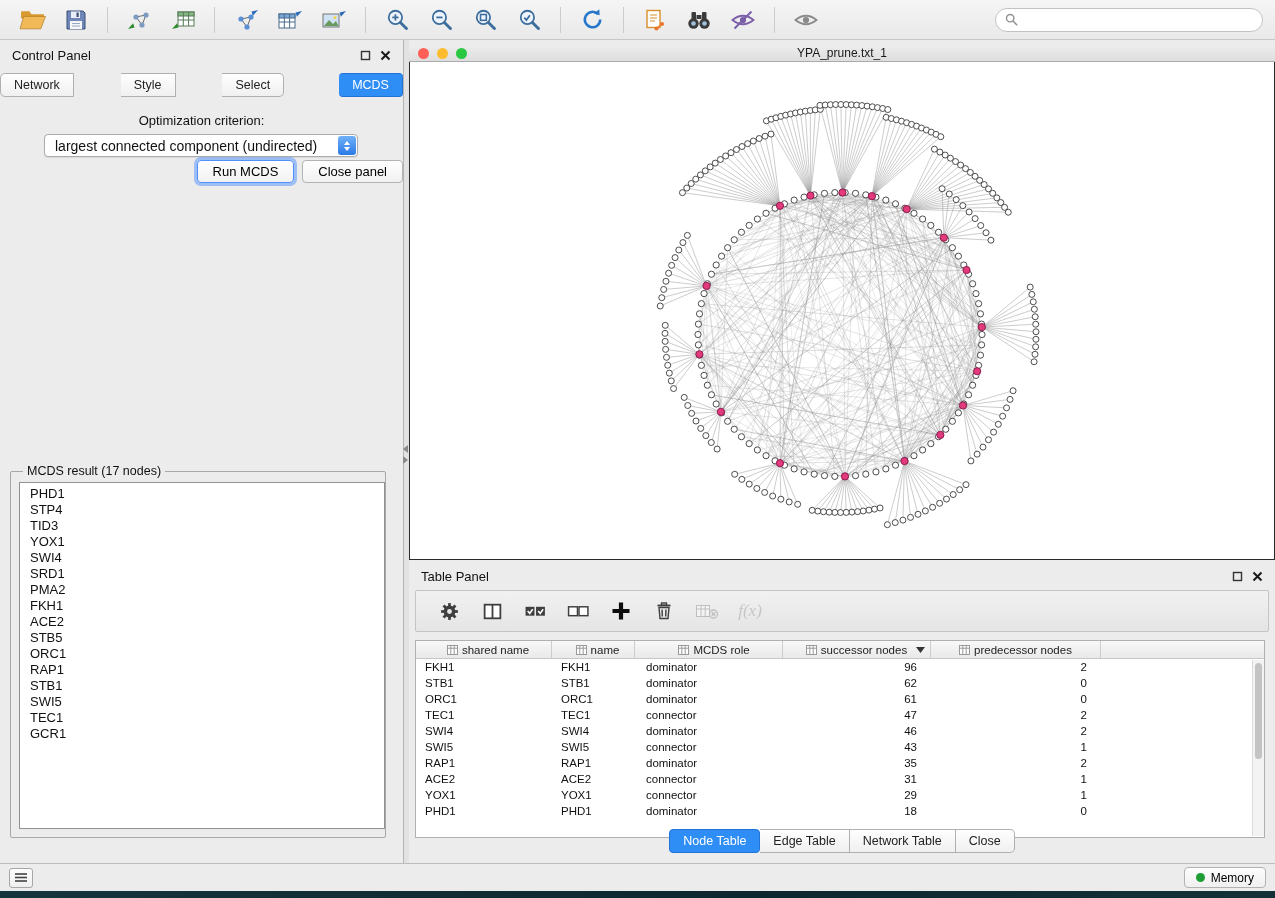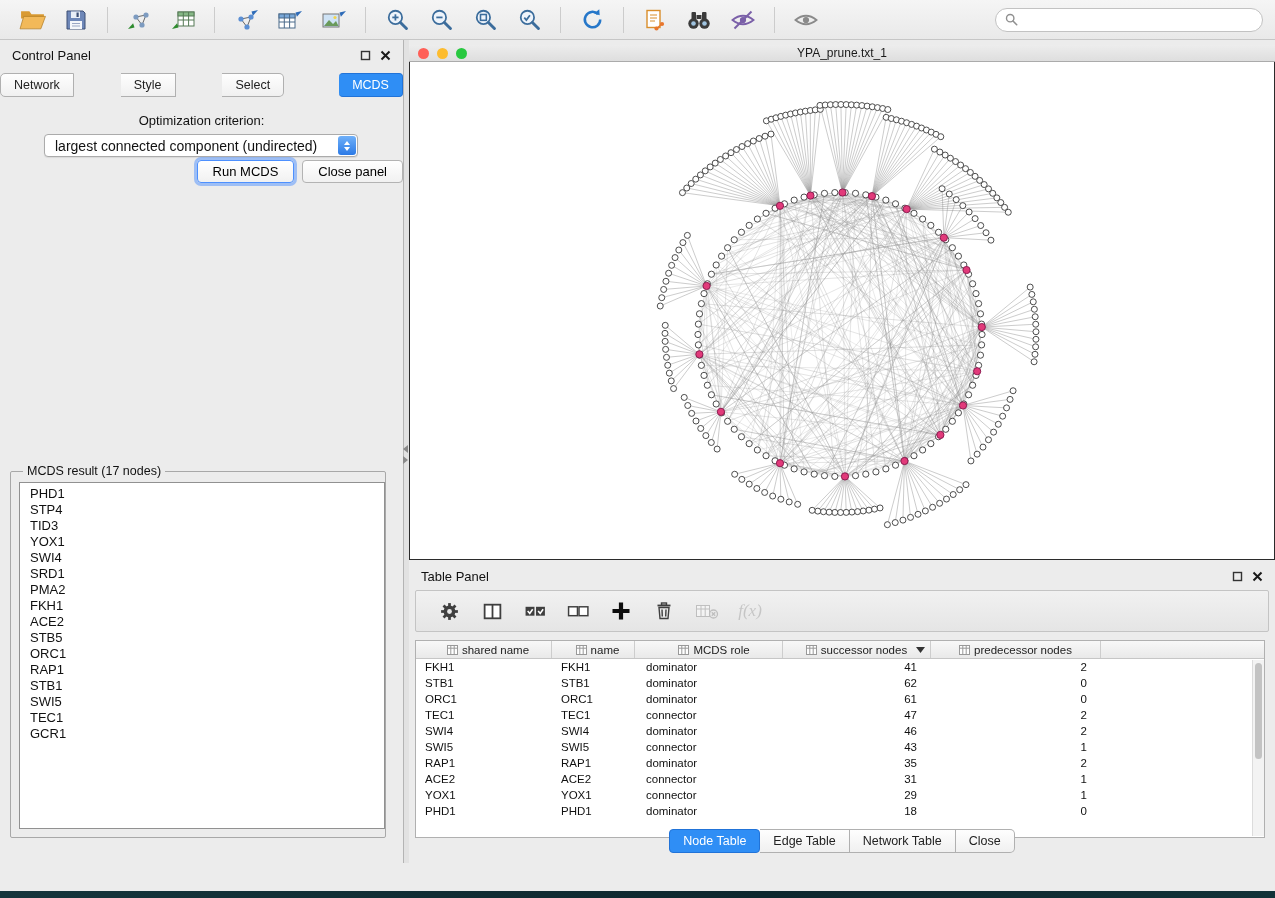--- a/index.html
+++ b/index.html
@@ -1260,21 +1260,21 @@
             </svg>
           <span>predecessor nodes</span>
         </div>
         <div class="hcell hfill" style="border-right:none"></div>
       </div>
       <div>
           <div class="trow">
             <div class="tcell c1">FKH1</div>
             <div class="tcell c2">FKH1</div>
             <div class="tcell c3">dominator</div>
-            <div class="tcell c4 num">41</div>
+            <div class="tcell c4 num">96</div>
             <div class="tcell c5 num">2</div>
           </div>
           <div class="trow">
             <div class="tcell c1">STB1</div>
             <div class="tcell c2">STB1</div>
             <div class="tcell c3">dominator</div>
             <div class="tcell c4 num">62</div>
             <div class="tcell c5 num">0</div>
           </div>
           <div class="trow">
@@ -1339,14 +1339,27 @@
       </div>
     </div>
     <div class="tp-tabs">
       <span class="seg first active" style="margin-left:0;border-radius:4px">Node Table</span>
       <span class="seg">Edge Table</span>
       <span class="seg">Network Table</span>
       <span class="seg last">Close</span>
     </div>
   </div>
 
+  <div class="statusbar">
+    <button class="list-btn">
+      <svg width="14" height="11">
+        <line x1="1" y1="2" x2="13" y2="2" stroke="#444" stroke-width="1.6"></line>
+        <line x1="1" y1="5.5" x2="13" y2="5.5" stroke="#444" stroke-width="1.6"></line>
+        <line x1="1" y1="9" x2="13" y2="9" stroke="#444" stroke-width="1.6"></line>
+      </svg>
+    </button>
+    <button class="mem-btn">
+      <span class="gdot"></span>
+      <span>Memory</span>
+    </button>
+  </div>
   <div class="desktop-strip"></div>
 </div>
 
 </body></html>

